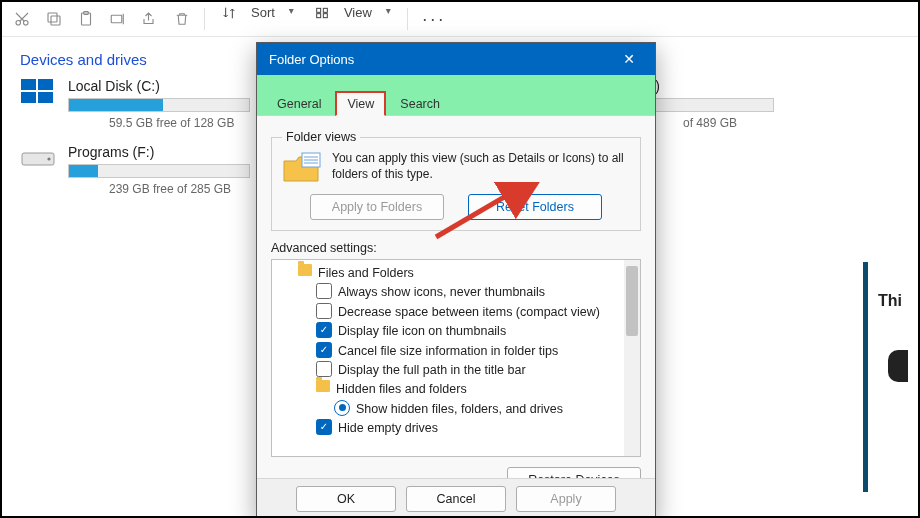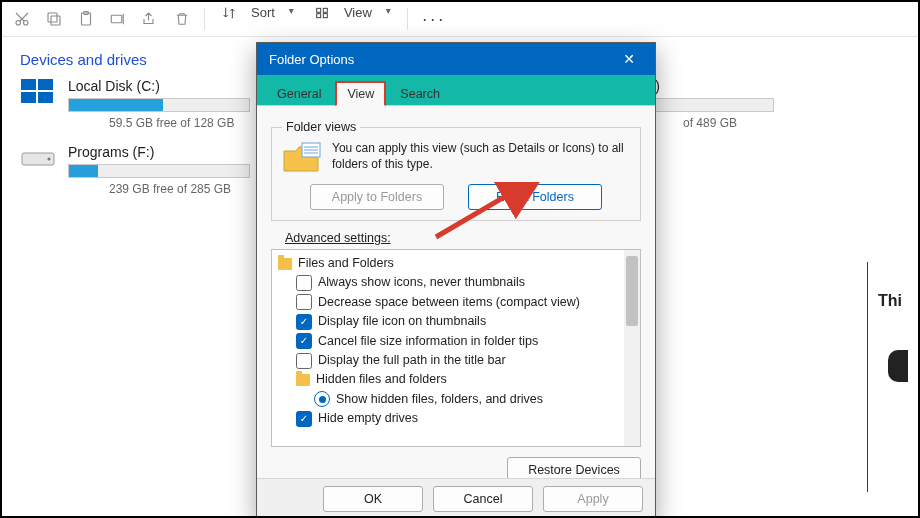--- a/index.html
+++ b/index.html
@@ -19,58 +19,58 @@
   .drive-row{display:flex;align-items:flex-start;gap:12px;margin-bottom:14px;}
   .drive-icon{width:36px;height:28px;display:flex;align-items:center;justify-content:center;}
   .drive-icon.blue svg rect.win{fill:#0067c0;}
   .drive-info{flex:0 0 auto;}
   .drive-name{font-size:14px;color:#222;margin-bottom:4px;}
   .bar{width:180px;height:12px;border:1px solid #c9c9c9;background:#eee;margin-bottom:4px;}
   .bar-fill{height:100%;background:#26a0da;}
   .drive-sub{font-size:12px;color:#666;margin-left:41px;}
   .drive-row .col2{margin-left:380px;}
   
-  .side-panel{position:absolute;right:0;top:260px;width:40px;height:200px;border-left:1px solid #0c4a6e;padding:30px 0 0 10px;}
+  .side-panel{position:absolute;right:0;top:260px;width:40px;height:200px;border-left:5px solid #0c4a6e;padding:30px 0 0 10px;}
   .side-label{font-size:16px;font-weight:600;color:#222;}
   .side-pill{margin-top:40px;width:20px;height:32px;background:#222;border-radius:10px 0 0 10px;margin-left:10px;}
   
   .dialog{position:absolute;left:254px;top:40px;width:398px;height:476px;background:#f8f8f8;border:1px solid #5a5a5a;box-shadow:0 8px 24px rgba(0,0,0,0.35);display:flex;flex-direction:column;}
   .dlg-title{height:32px;background:#0067c0;color:#fff;display:flex;align-items:center;padding:0 12px;font-size:13px;}
   .dlg-close{margin-left:auto;width:28px;height:28px;display:flex;align-items:center;justify-content:center;color:#fff;font-size:14px;}
-  .dlg-tabs{display:flex;align-items:flex-end;gap:4px;padding:6px 10px 0 10px;border-bottom:1px solid #d0d0d0;background:#14b8a6;}
+  .dlg-tabs{display:flex;align-items:flex-end;gap:4px;padding:16px 10px 0 10px;border-bottom:1px solid #d0d0d0;background:#86efac;}
   .dlg-tab{padding:4px 10px;font-size:12.5px;color:#333;}
   .dlg-tab.selected{border:2px solid #d83a2b;border-bottom:1px solid #f8f8f8;background:#f8f8f8;margin-bottom:-1px;font-weight:500;}
   .dlg-body{flex:1;padding:10px 14px 6px 14px;overflow:hidden;}
   fieldset.group{border:1px solid #cfcfcf;padding:6px 10px 10px 10px;margin:4px 0 10px 0;}
   fieldset.group legend{font-size:12.5px;color:#222;padding:0 4px;}
   .fv-row{display:flex;gap:10px;align-items:flex-start;}
   .fv-icon{width:40px;height:36px;display:flex;align-items:center;justify-content:center;}
   .fv-text{font-size:12px;color:#222;line-height:1.35;}
   .fv-btns{display:flex;justify-content:center;gap:24px;margin-top:8px;}
   .win-btn{height:24px;min-width:108px;padding:0 12px;background:#fdfdfd;border:1px solid #adadad;border-radius:3px;font-size:12.5px;color:#222;display:inline-flex;align-items:center;justify-content:center;}
   .win-btn.disabled{color:#9a9a9a;}
   .win-btn.primary{border:1.5px solid #0067c0;color:#0067c0;}
-  .adv-label{font-size:12.5px;margin:6px 0 4px 14px;text-decoration:underline;}
+  .adv-label{font-size:12.5px;margin:6px 0 4px 0;}
   .tree{border:1px solid #bfbfbf;background:#fff;height:196px;overflow:hidden;position:relative;}
   .tree-inner{padding:4px 6px;font-size:12.5px;line-height:1.55;}
   .tree-scroll{position:absolute;right:0;top:0;width:16px;height:100%;background:#f1f1f1;}
   .tree-thumb{position:absolute;right:2px;top:6px;width:12px;height:70px;background:#c2c2c2;border-radius:2px;}
-  .node{display:flex;align-items:center;gap:6px;}
+  .node{display:flex;gap:6px;margin-left:20px;}
   .ind1{padding-left:18px;}
   .ind2{padding-left:36px;}
   .chk{width:14px;height:14px;border:1.5px solid #666;border-radius:2.5px;display:inline-flex;align-items:center;justify-content:center;flex:0 0 auto;}
   .chk.on{background:#0067c0;border-color:#0067c0;color:#fff;}
   .chk.on::after{content:"✓";font-size:10px;line-height:1;}
   .rad{width:14px;height:14px;border:1.5px solid #666;border-radius:50%;display:inline-flex;align-items:center;justify-content:center;flex:0 0 auto;}
   .rad.on{border-color:#0067c0;}
   .rad.on::after{content:"";width:7px;height:7px;background:#0067c0;border-radius:50%;}
   .folder-ico{width:14px;height:12px;background:#f5c04a;border-radius:1px;position:relative;flex:0 0 auto;}
   .folder-ico::before{content:"";position:absolute;top:-3px;left:0;width:6px;height:3px;background:#f5c04a;border-radius:1px 1px 0 0;}
   .restore-row{display:flex;justify-content:flex-end;margin-top:10px;}
-  .dlg-footer{height:40px;border-top:1px solid #d6d6d6;background:#f0f0f0;display:flex;align-items:center;justify-content:flex-end;gap:10px;padding:0 12px;}
+  .dlg-footer{height:40px;border-top:1px solid #d6d6d6;background:#f0f0f0;display:flex;align-items:center;justify-content:center;gap:10px;padding:0 12px;}
   
   .arrow{position:absolute;left:424px;top:180px;width:120px;height:60px;pointer-events:none;}
 </style>
 </head>
 <body>
 
 <div id="stage">
 
   <div class="toolbar">
     <div class="tb-icon">

